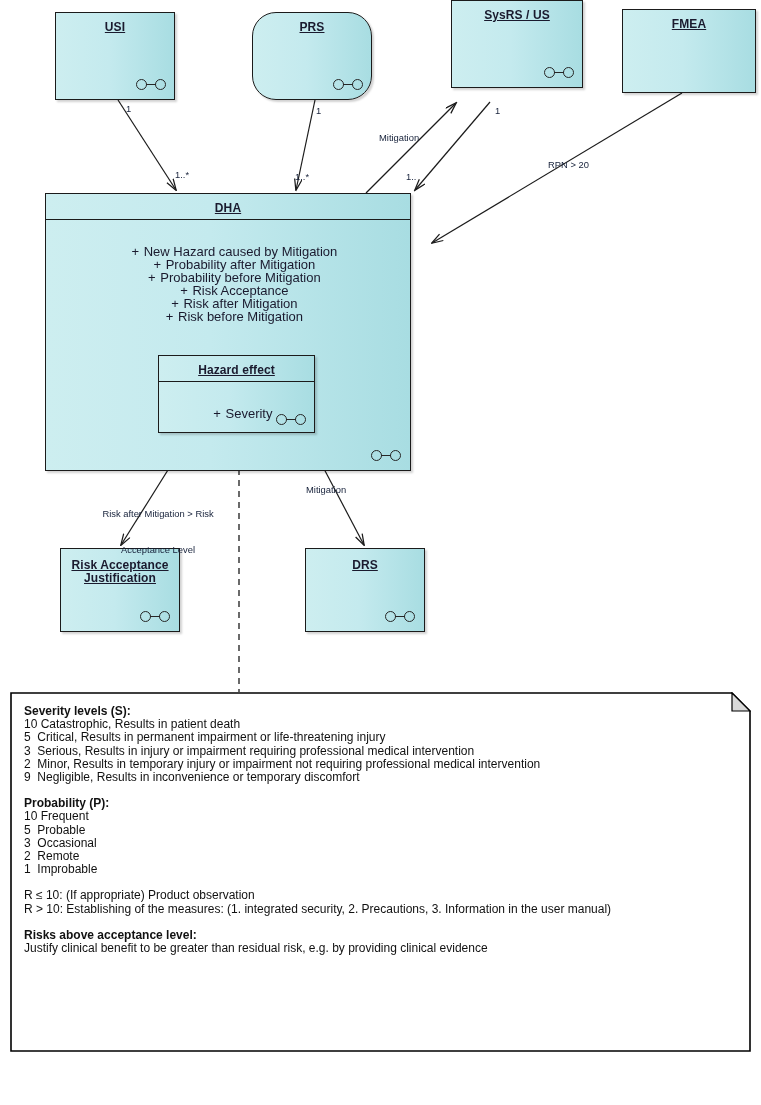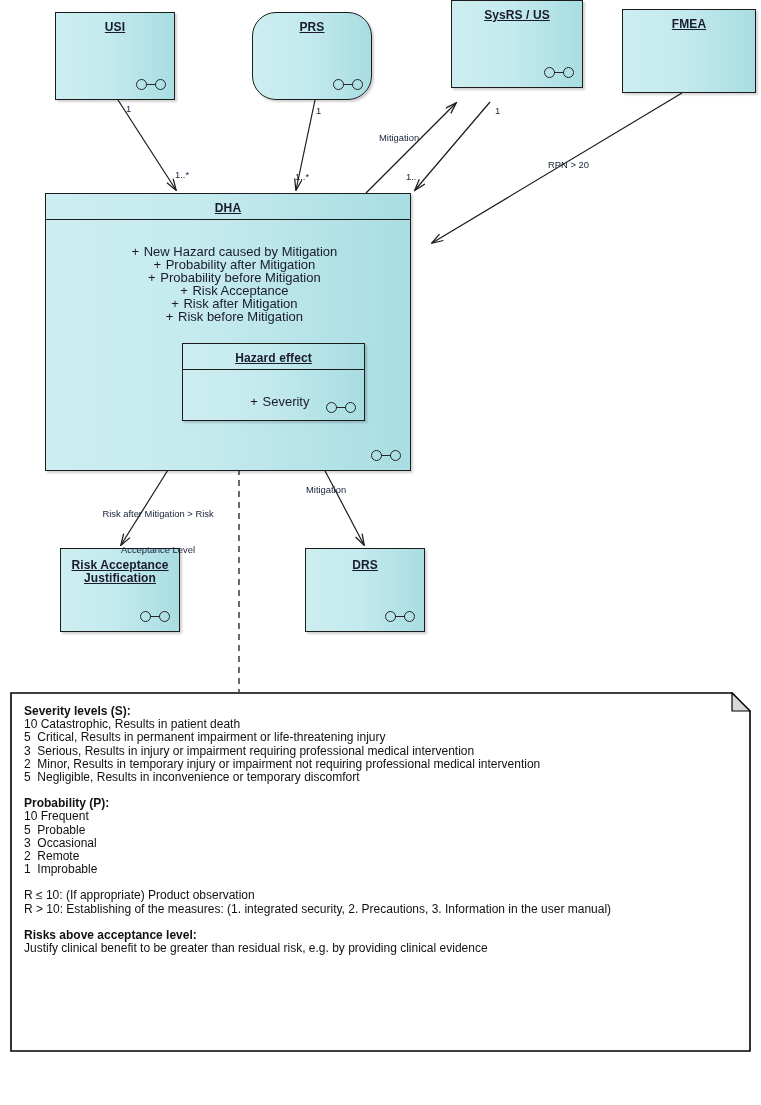--- a/index.html
+++ b/index.html
@@ -148,21 +148,21 @@
       <li><span class="attr-plus">+</span><span>Risk after Mitigation</span></li>
       <li><span class="attr-plus">+</span><span>Risk before Mitigation</span></li>
     </ul>
     <div class="corner-glyph" style="right:9px;bottom:9px;">
       <span class="c c1"></span>
         <span class="bar"></span>
         <span class="c c2"></span>
     </div>
   </div>
 
-  <div class="uml-box" style="left:158px;top:343px;width:183px;height:78px;margin-left:24px;">
+  <div class="uml-box" style="left:158px;top:355px;width:157px;height:78px;">
     <div class="uml-title">Hazard effect</div>
     <div class="sep" style="top:25px;"></div>
     <ul class="attr-list" style="margin-top:25px;">
       <li><span class="attr-plus">+</span><span>Severity</span></li>
     </ul>
     <div class="corner-glyph" style="right:8px;bottom:7px;">
       <span class="c c1"></span>
         <span class="bar"></span>
         <span class="c c2"></span>
     </div>
@@ -214,21 +214,21 @@
       <path d="M722,1 L740,19 L722,19 Z" fill="#d9d9d9" stroke="#000000" stroke-width="1.2"></path>
     </svg>
 
     <div class="note-text">
 
       <div class="hd row">Severity levels (S):</div>
       <div class="row">10 Catastrophic, Results in patient death</div>
       <div class="row">5  Critical, Results in permanent impairment or life-threatening injury</div>
       <div class="row">3  Serious, Results in injury or impairment requiring professional medical intervention</div>
       <div class="row">2  Minor, Results in temporary injury or impairment not requiring professional medical intervention</div>
-      <div class="row">5  Negligible, Results in inconvenience or temporary discomfort</div>
+      <div class="row">9  Negligible, Results in inconvenience or temporary discomfort</div>
       <div class="gap"></div>
 
       <div class="hd row">Probability (P):</div>
       <div class="row">10 Frequent</div>
       <div class="row">5  Probable</div>
       <div class="row">3  Occasional</div>
       <div class="row">2  Remote</div>
       <div class="row">1  Improbable</div>
       <div class="gap"></div>
 

